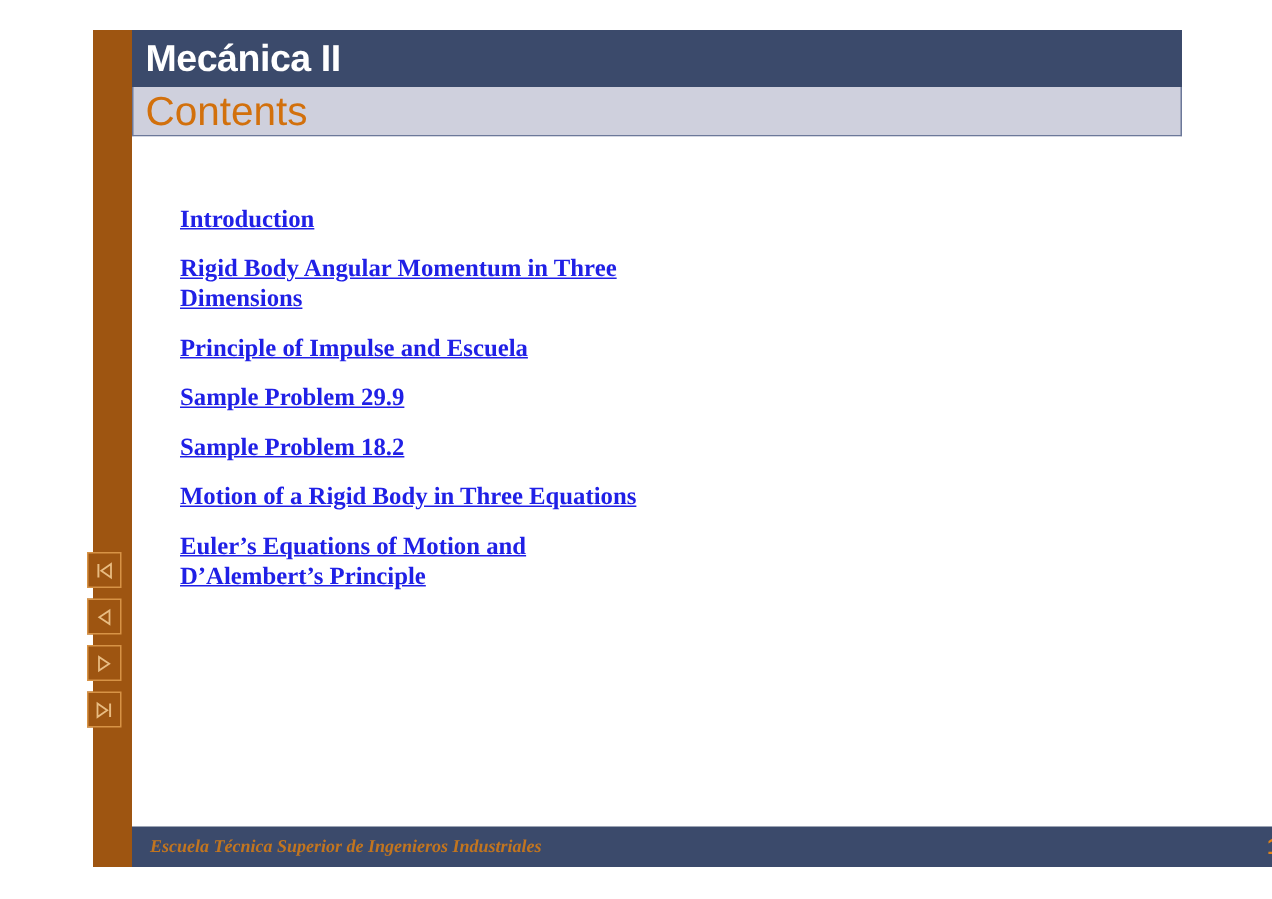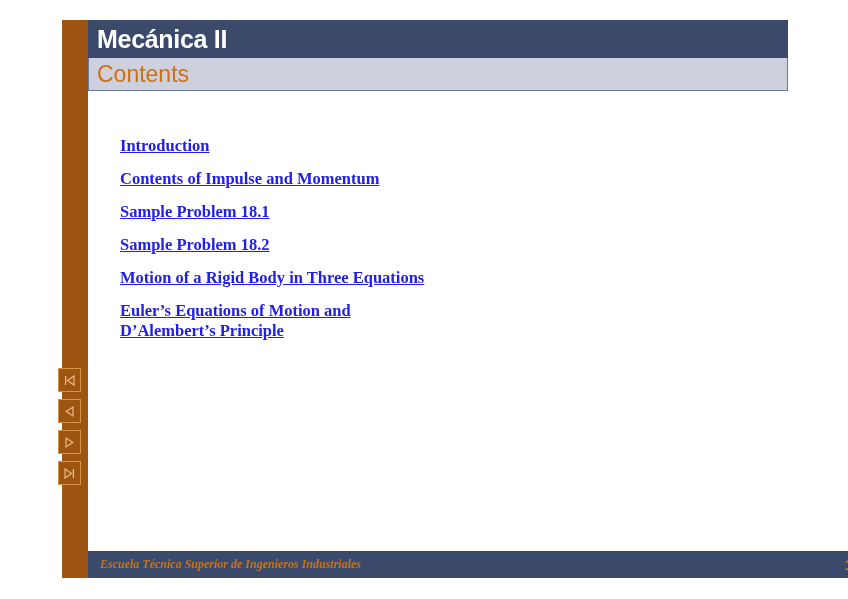--- a/index.html
+++ b/index.html
@@ -86,21 +86,21 @@
     background: #cfd0dd;
     border: 1px solid #6c7899;
     border-top: none;
     box-sizing: border-box;
   }
   #subbartext {
     position: absolute;
     left: 8px;
     top: 3px;
     color: #d2700c;
-    font-size: 23px;
+    font-size: 27px;
     line-height: 27px;
     white-space: nowrap;
   }
 
   
   #bodyarea {
     position: absolute;
     left: 26px;
     top: 71px;
     width: 700px;
@@ -205,22 +205,23 @@
   </div>
 
   <div id="subbar">
     <div id="subbartext">Contents</div>
   </div>
 
   <div id="bodyarea">
 
     <div class="col" id="colLeft">
       <a class="toc-link">Introduction</a>
-      <a class="toc-link">Contents of Impulse and Momentum</a>
-      <a class="toc-link">Sample Problem 18.1</a>
+      <a class="toc-link">Rigid Body Angular Momentum in Three Dimensions</a>
+      <a class="toc-link">Principle of Impulse and Escuela</a>
+      <a class="toc-link">Sample Problem 29.9</a>
       <a class="toc-link">Sample Problem 18.2</a>
       <a class="toc-link">Motion of a Rigid Body in Three Equations</a>
       <a class="toc-link">Euler’s Equations of Motion and D’Alembert’s Principle</a>
     </div>
 
 
   </div>
 
   <div id="footer">
     <div id="footer-school">Escuela Técnica Superior de Ingenieros Industriales</div>

